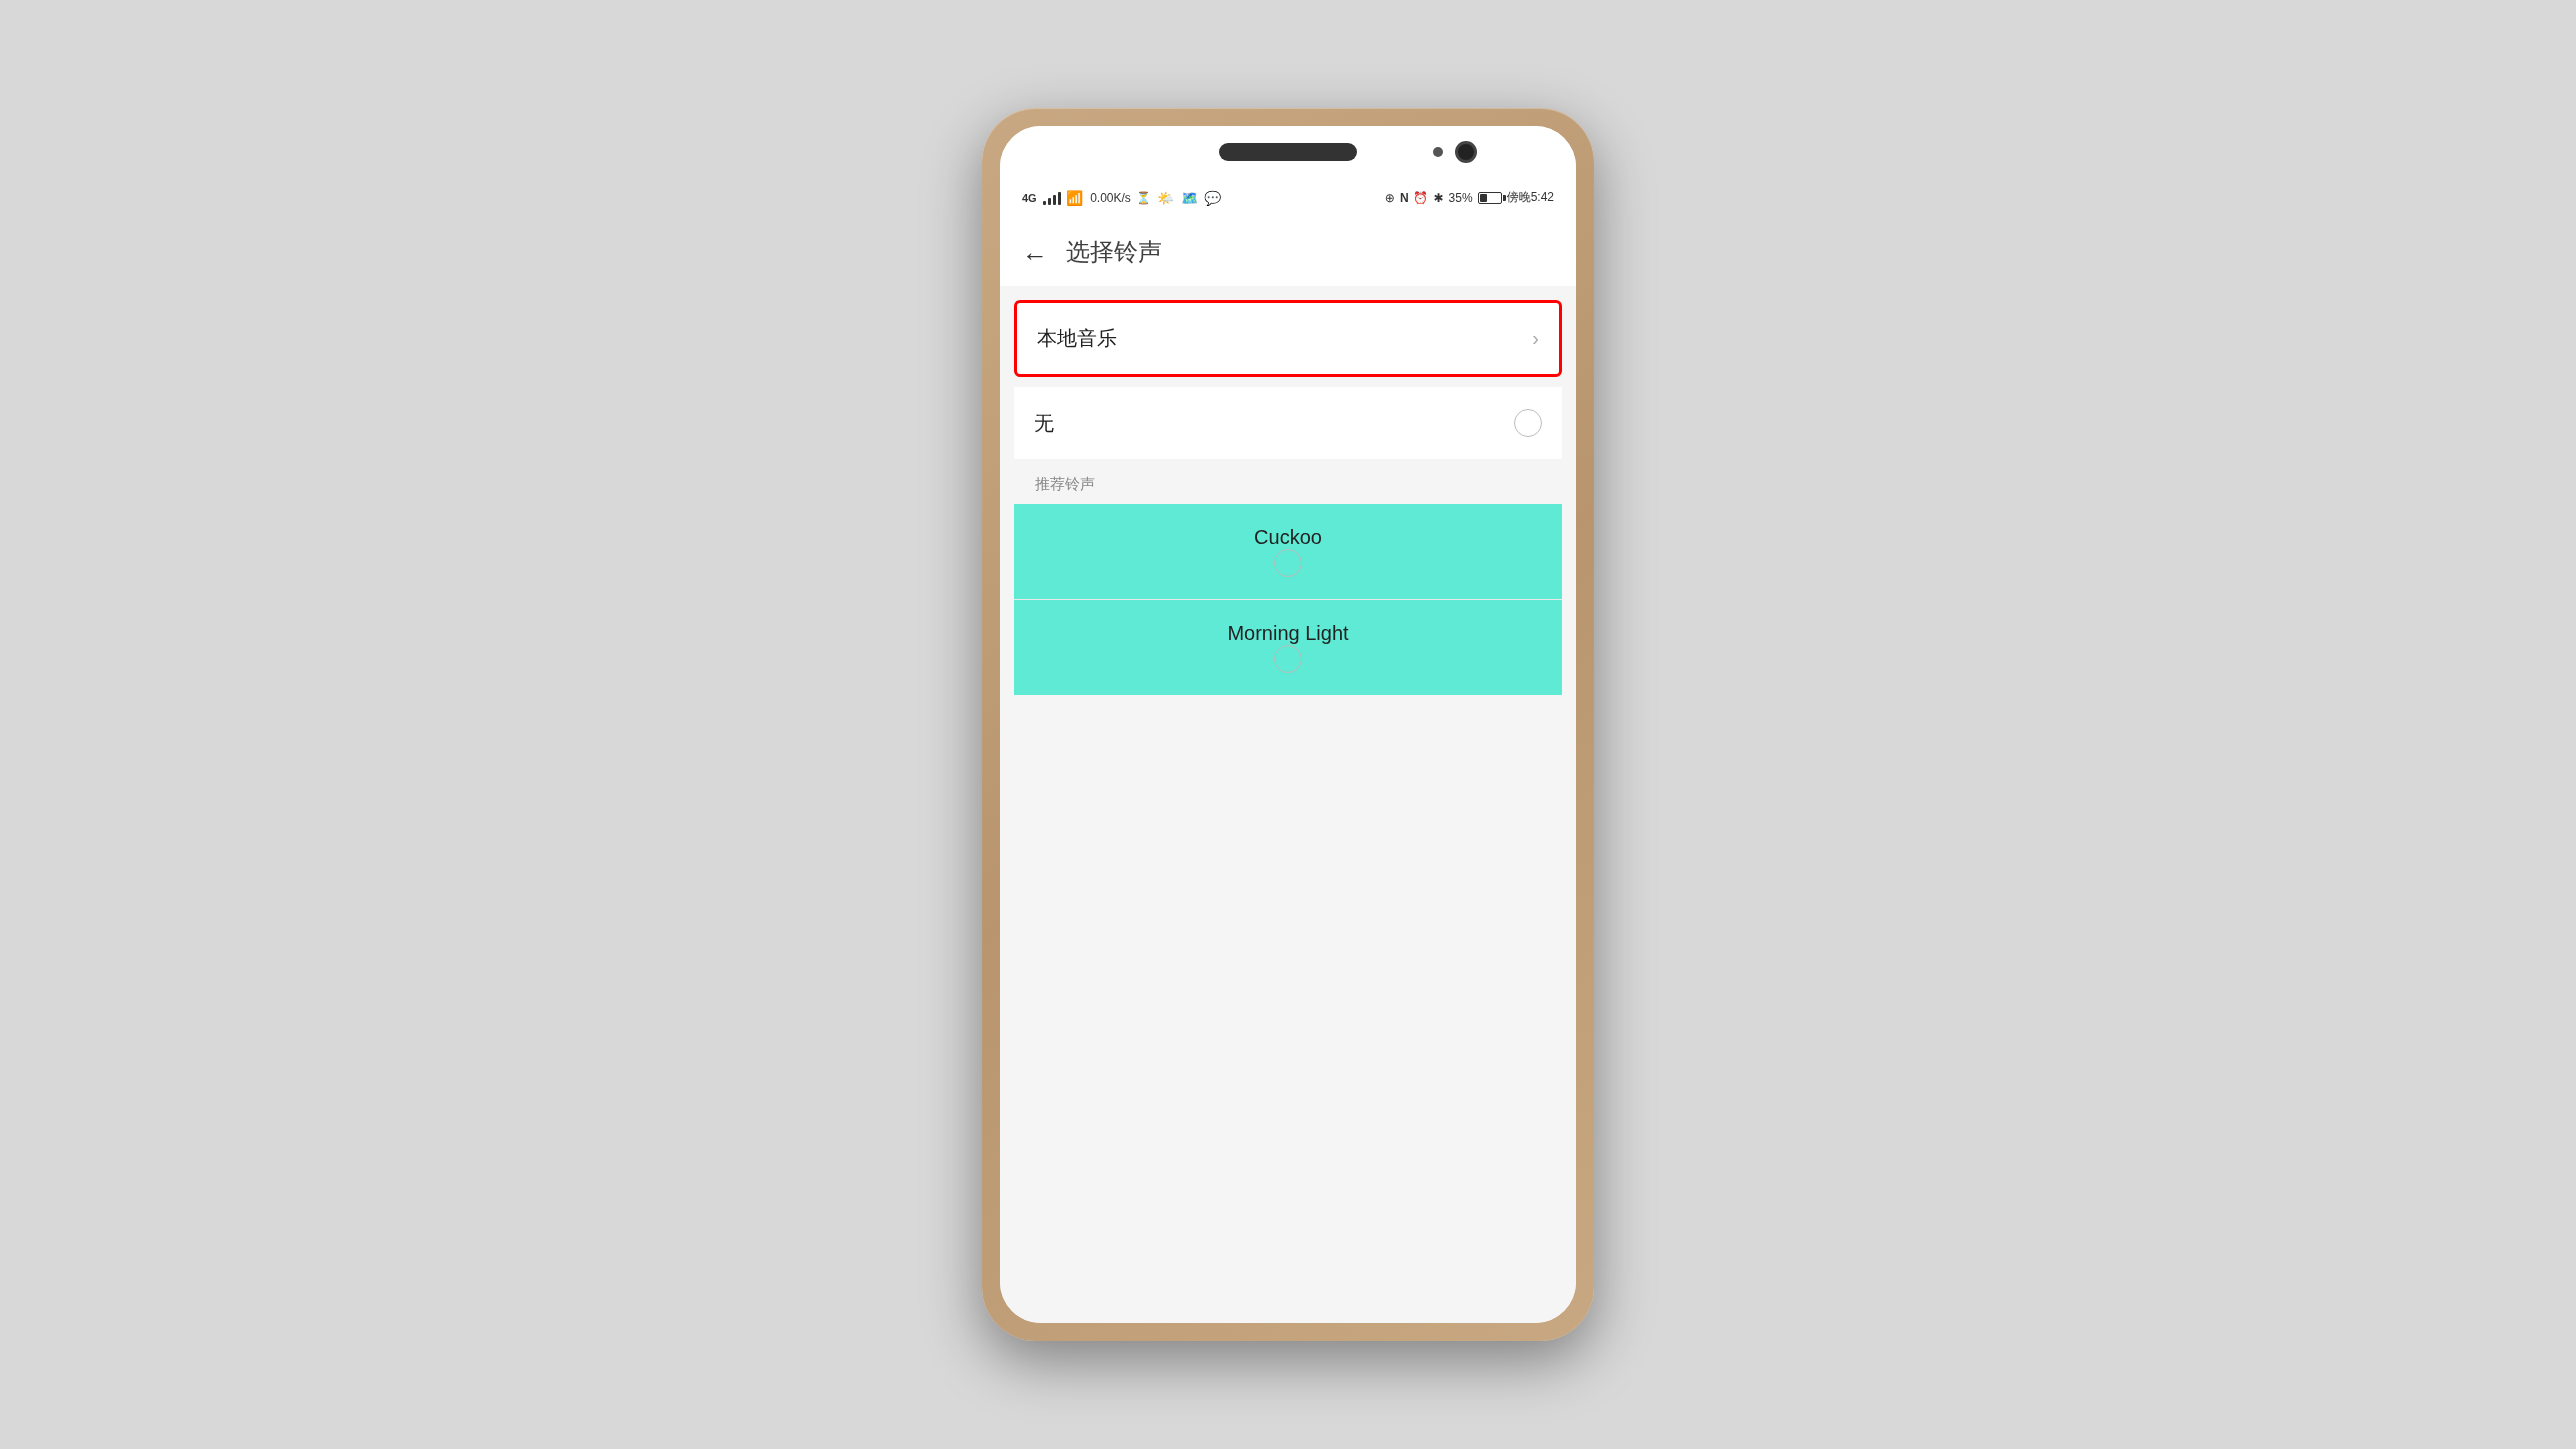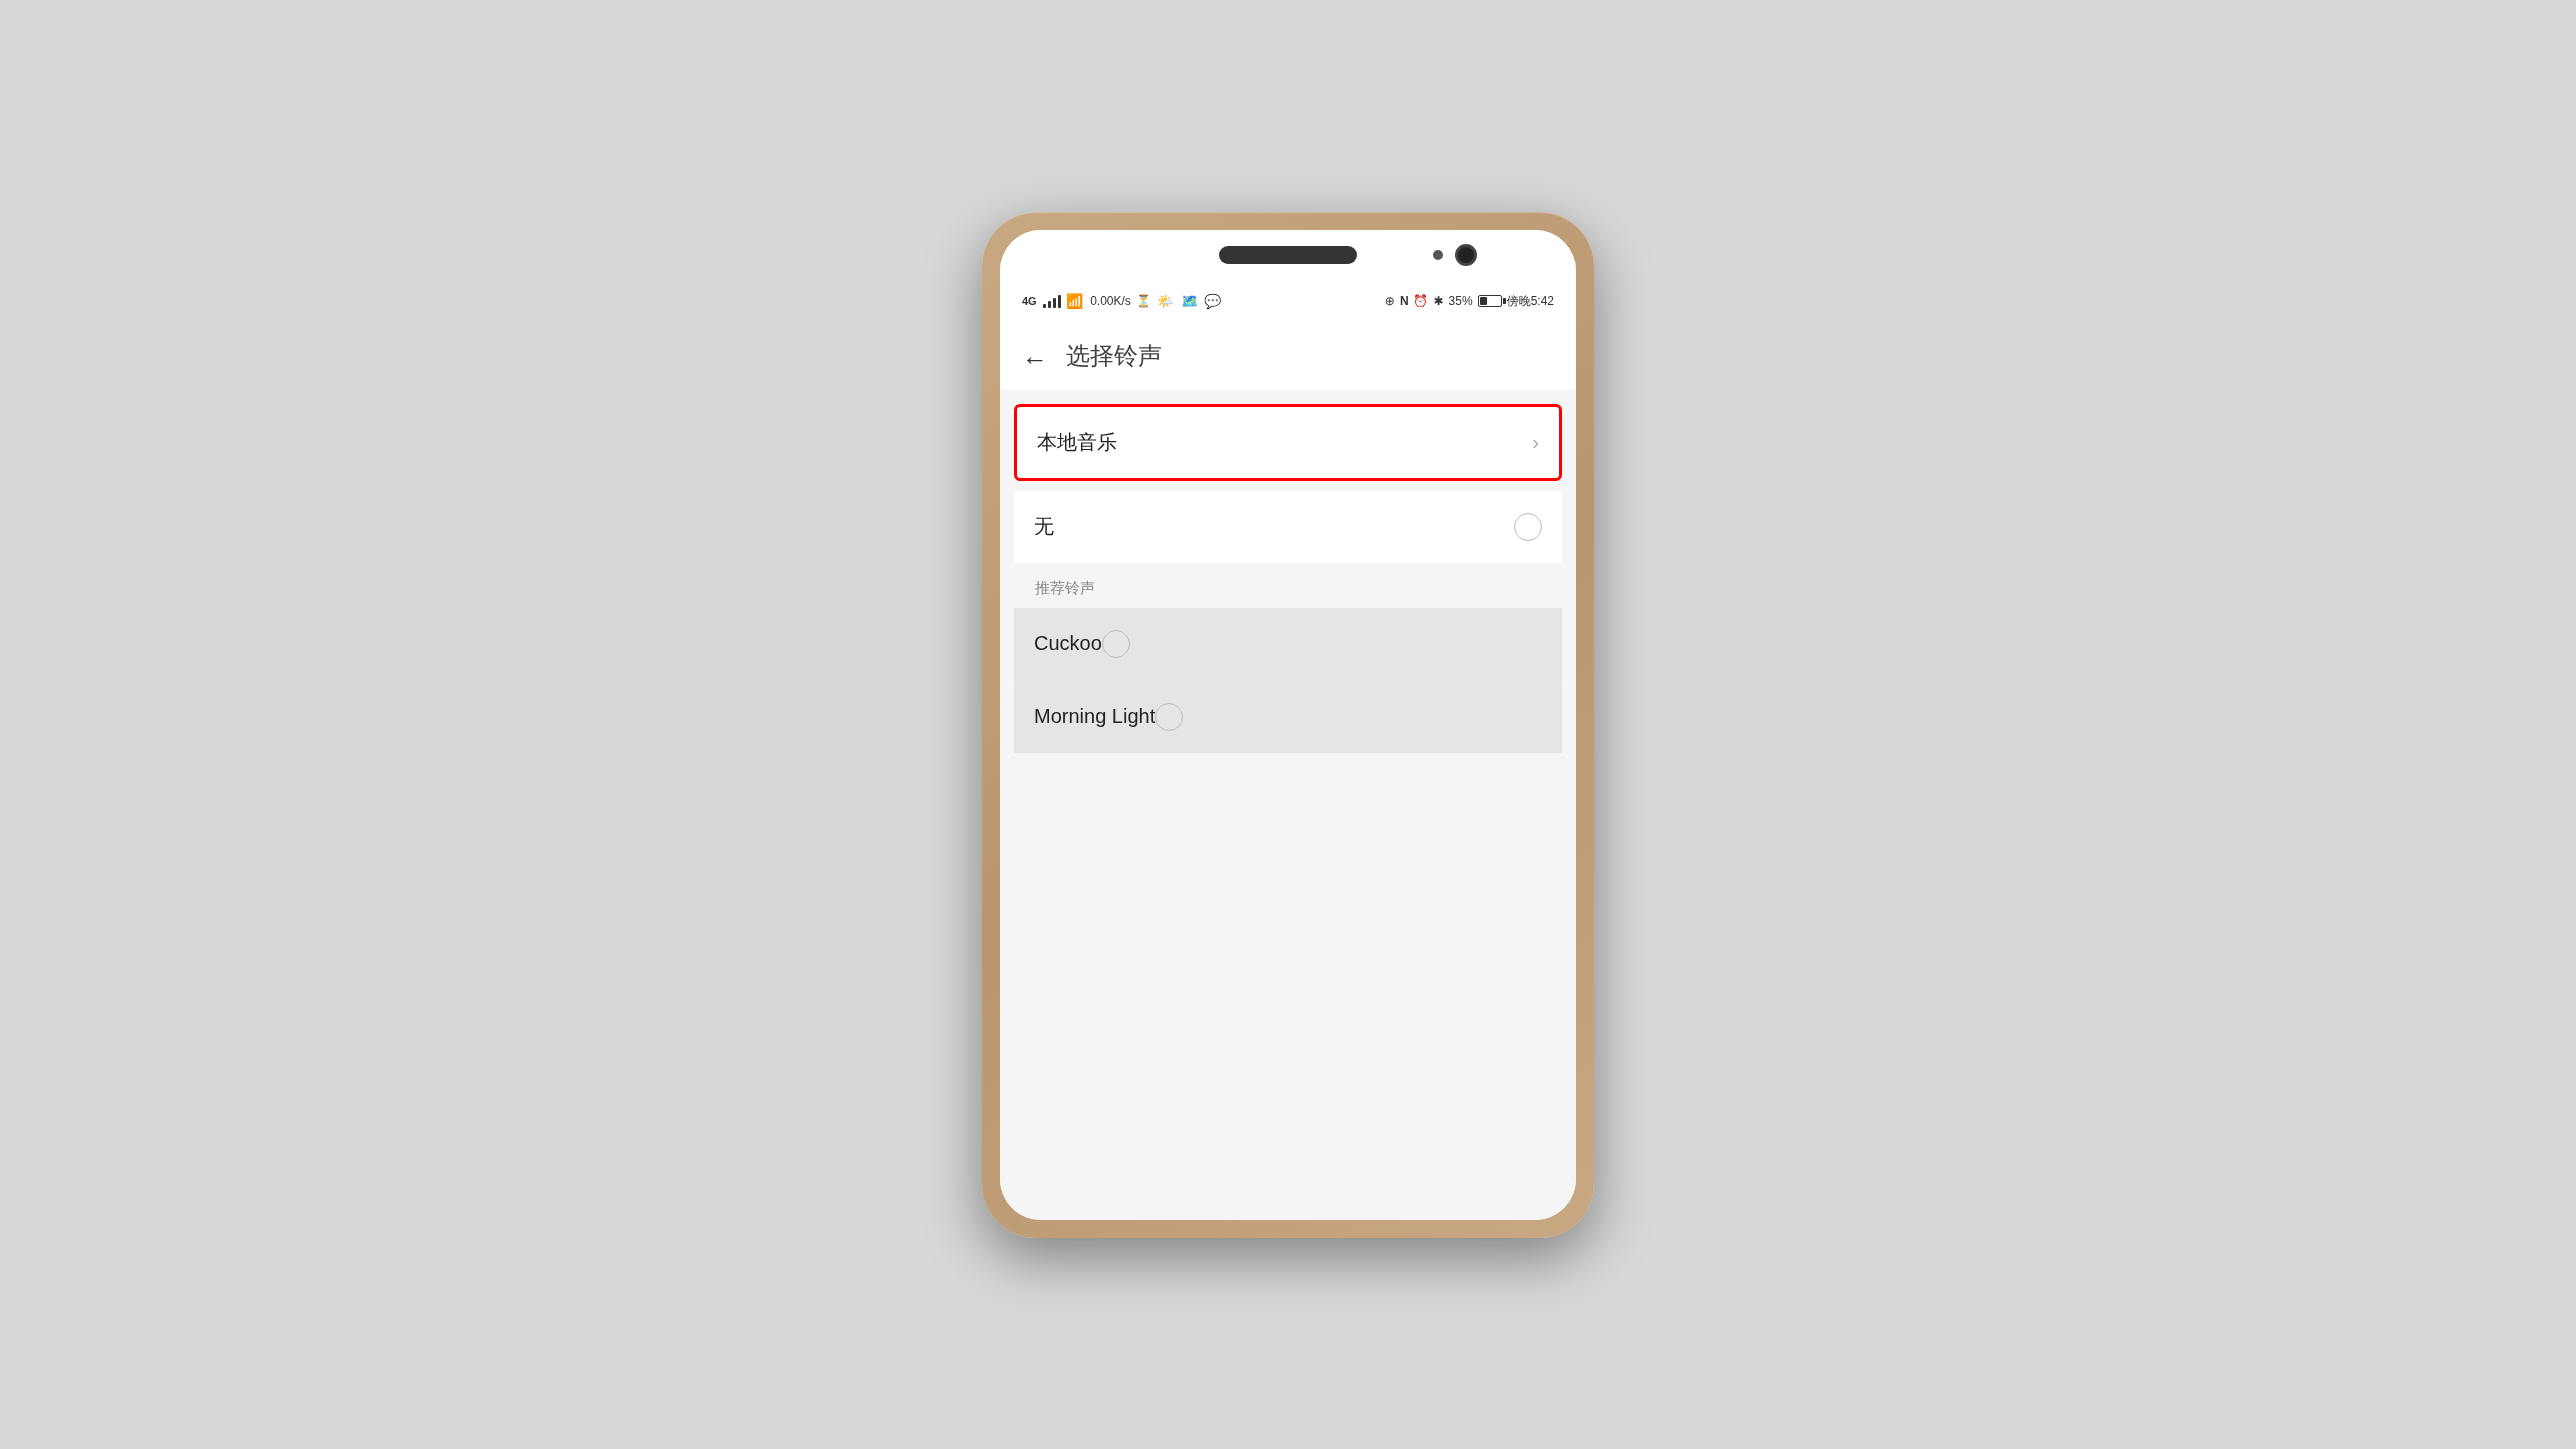--- a/index.html
+++ b/index.html
@@ -8,21 +8,21 @@
       background-color: #d8d8d8;
       display: flex;
       justify-content: center;
       align-items: center;
       min-height: 100vh;
       font-family: 'PingFang SC', 'Hiragino Sans GB', 'Microsoft YaHei', sans-serif;
     }
 
     .phone-outer {
       width: 612px;
-      height: 1026px;
+      height: 1233px;
       background: linear-gradient(145deg, #c8a882, #b8956e, #c8a882);
       border-radius: 54px;
       padding: 18px;
       box-shadow: 0 20px 59px rgba(0,0,0,0.4), inset 0 1px 1px rgba(255,255,255,0.3);
       position: relative;
     }
 
     .phone-inner {
       width: 100%;
       height: 100%;
@@ -241,25 +241,26 @@
 
     
     .ringtone-list {
       background: #fff;
       margin: 0 14px;
     }
 
     .ringtone-item {
       display: flex;
       align-items: center;
-      justify-content: flex-start;
+      justify-content: center;
       padding: 22px 20px;
       border-bottom: 1px solid #e8e8e8;
       cursor: pointer;
-      background: #e5e5e5;
+      background: #5eead4;
+      flex-direction: column;
     }
 
     .ringtone-item:last-child {
       border-bottom: none;
     }
 
     .ringtone-name {
       font-size: 20px;
       color: #222;
     }

